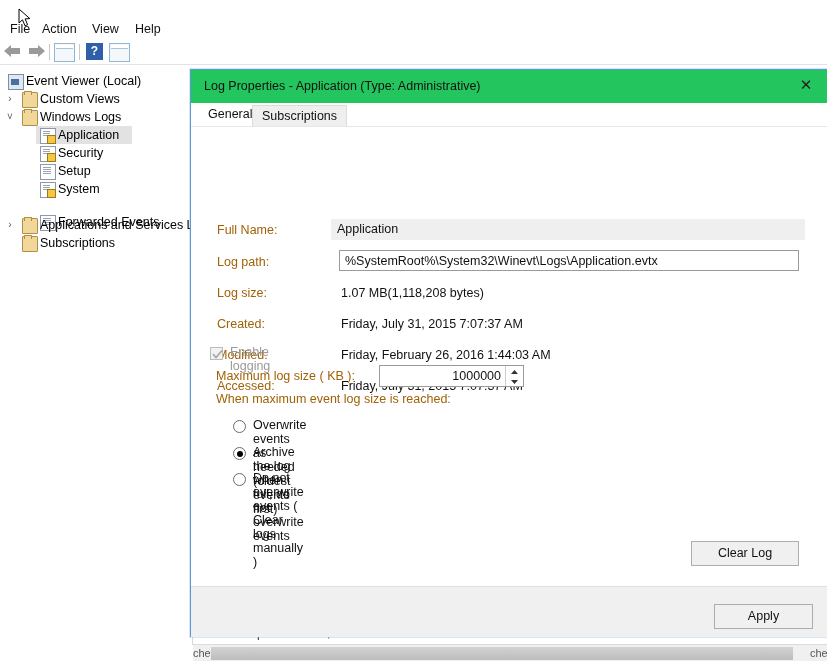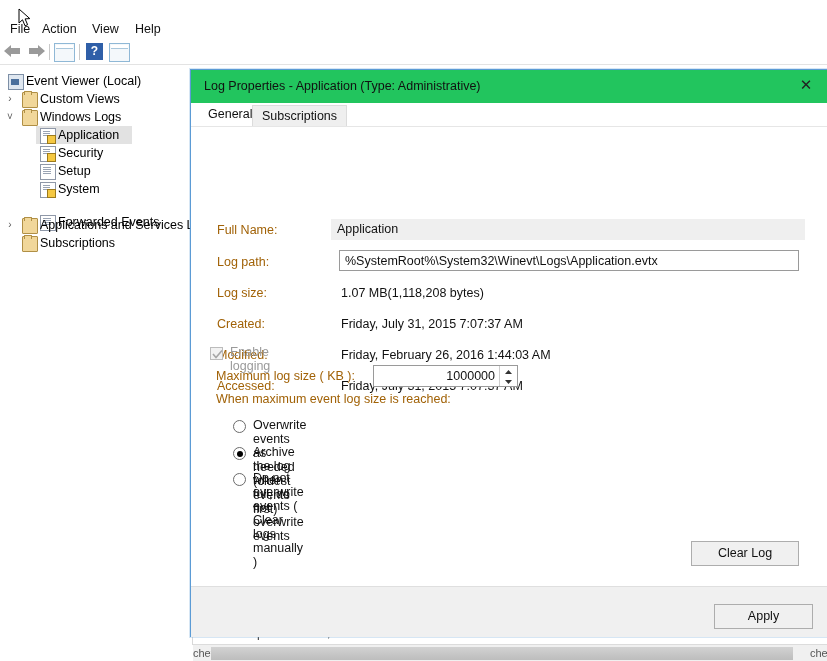--- a/index.html
+++ b/index.html
@@ -265,21 +265,21 @@
   <div class="chk-row" style="left:19px;top:275px;">
     <span class="chk-box">
       <svg width="11" height="11" viewBox="0 0 11 11">
           <path d="M1,5 L4,8.5 L10,1.5" stroke="#a6a6a6" stroke-width="1.6" fill="none"></path>
         </svg>
     </span>
     <span class="chk-label">Enable logging</span>
   </div>
 
   <div class="f-label" style="left:25px;top:299px">Maximum log size ( KB ):</div>
-  <div class="spin" style="left:182px;top:295px;">
+  <div class="spin" style="left:188px;top:295px;">
     <span class="spin-val">1000000</span>
     <span class="spin-btns">
       <span class="spin-up">
         <svg width="17" height="10" viewBox="0 0 17 10">
             <path d="M8.5,3 L12,7 L5,7 Z" fill="#333"></path>
           </svg>
       </span>
       <span class="spin-dn">
         <svg width="17" height="10" viewBox="0 0 17 10">
             <path d="M8.5,7 L5,3 L12,3 Z" fill="#333"></path>

